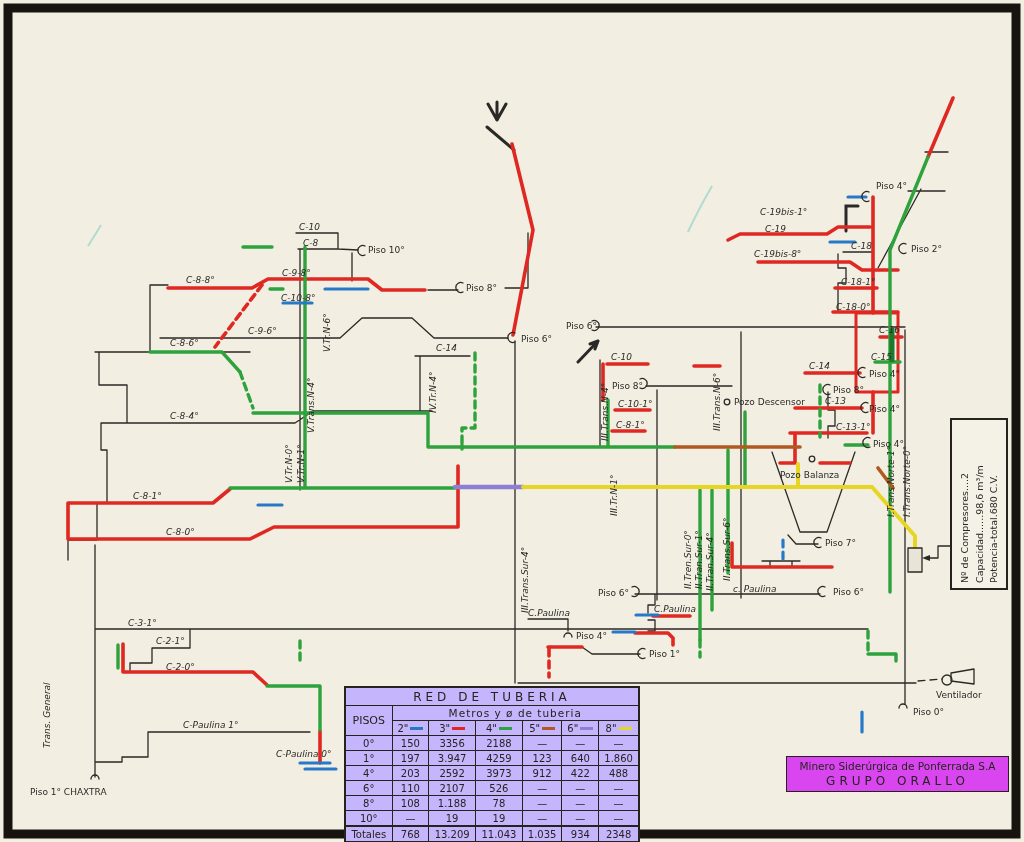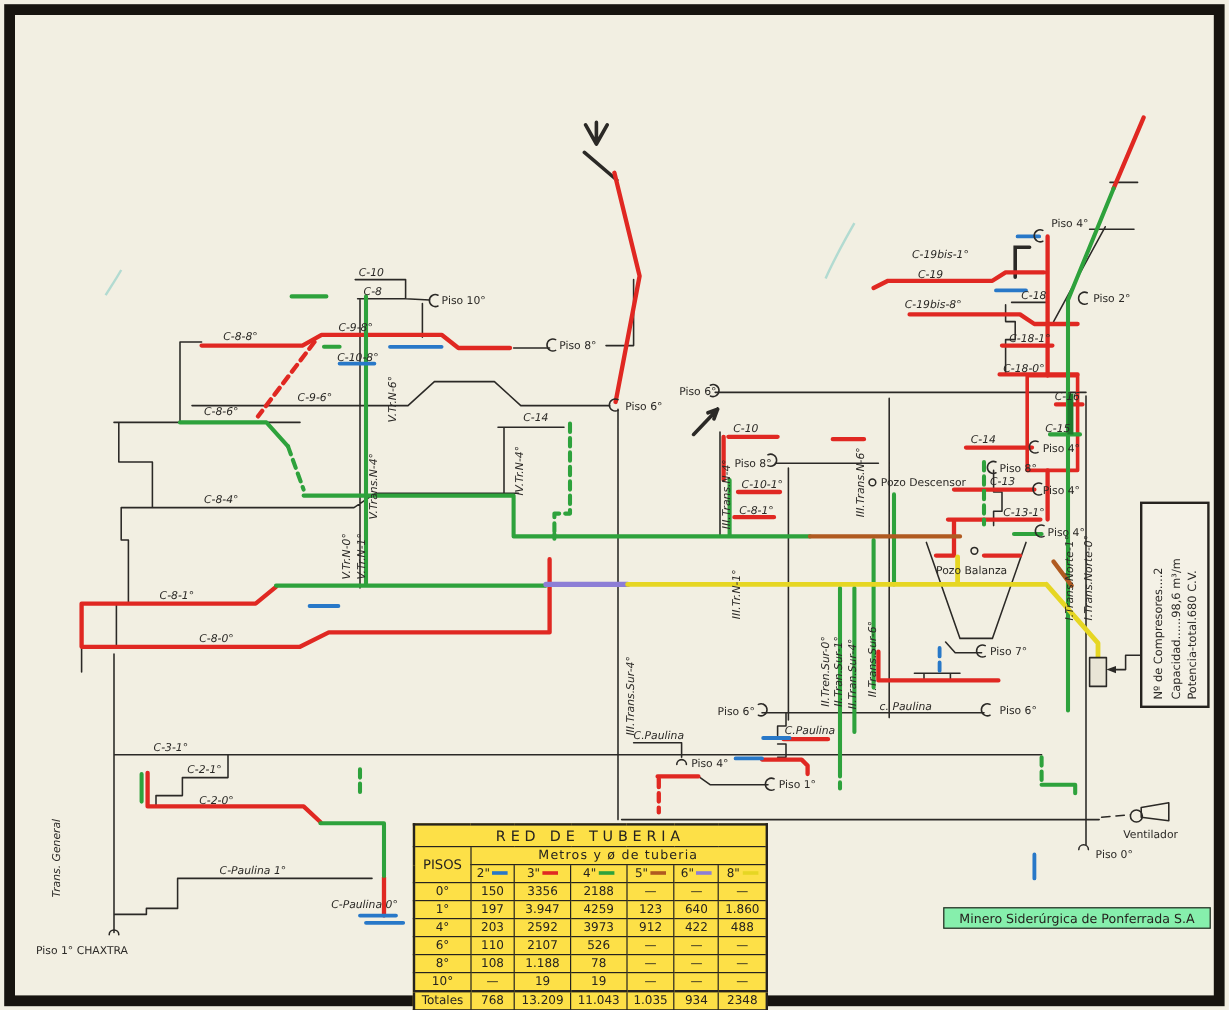--- a/index.html
+++ b/index.html
@@ -18,35 +18,35 @@
   .vio{stroke:var(--d6);stroke-width:4.4;fill:none;stroke-linecap:round;}
   .y{stroke:var(--d8);stroke-width:4;fill:none;stroke-linecap:round;stroke-linejoin:round;}
   .dash{stroke-dasharray:7 5;}
   .teal{stroke:var(--teal);stroke-width:2;fill:none;opacity:.65;}
   .frame{fill:none;stroke:#17140f;stroke-width:9;}
   .lbl{font:9px "DejaVu Sans",sans-serif;fill:var(--ink);}
   .lbl.it{font-style:italic;}
   .boxtxt{font:9.5px "DejaVu Sans",sans-serif;fill:var(--ink);}
   
   .ptable{position:absolute;left:344px;top:686px;width:296px;border-collapse:collapse;
-          background:#fde047;border:2.5px solid #26231f;}
+          background:#c4b5fd;border:2.5px solid #26231f;}
   .ptable td{border:1.4px solid #26231f;font:10px "DejaVu Sans",sans-serif;color:#26231f;
              padding:0 3px;height:14px;text-align:center;white-space:nowrap;}
   .t-title{font-size:12px !important;letter-spacing:4px;height:17px !important;}
   .t-sub{font-size:10.5px !important;letter-spacing:1px;}
   .t-pisos{font-size:11px !important;text-align:left;}
   .t-col{font-size:10px;}
   .t-col .dash{display:inline-block;width:13px;height:3px;margin-left:2px;vertical-align:middle;}
   .t-val{text-align:right;}
   .t-piso{text-align:center;}
   tr.totals td{border-top:2px solid #26231f;}
   tr.totals .t-piso{text-align:center;}
   
   .tblock{position:absolute;left:786px;top:756px;width:221px;border:1.6px solid #26231f;
-          background:#86efac;color:#26231f;text-align:center;}
+          background:#d946ef;color:#26231f;text-align:center;}
   .tb-company{font:10.5px "DejaVu Sans",sans-serif;padding:3px 2px 1px;}
   .tb-group{font:12px "DejaVu Sans",sans-serif;letter-spacing:4px;padding:1px 0 3px;}
   .tb-inner{border:2.4px solid #26231f;margin:-1px;}
   .tb-l1{font:12px "DejaVu Sans",sans-serif;letter-spacing:5px;padding:3px 0 1px;}
   .tb-l2{font:10.5px "DejaVu Sans",sans-serif;padding:1px 1px 4px;}
 </style>
 </head>
 <body>
 
 <div class="canvas">
@@ -371,15 +371,16 @@
           <td class="t-val">11.043</td>
           <td class="t-val">1.035</td>
           <td class="t-val">934</td>
           <td class="t-val">2348</td>
         </tr>
       </tbody>
 </table>
 
 <div class="tblock">
   <div class="tb-company">Minero Siderúrgica de Ponferrada S.A</div>
+  <div class="tb-group">GRUPO ORALLO</div>
 </div>
 
 </div>
 
 </body></html>

